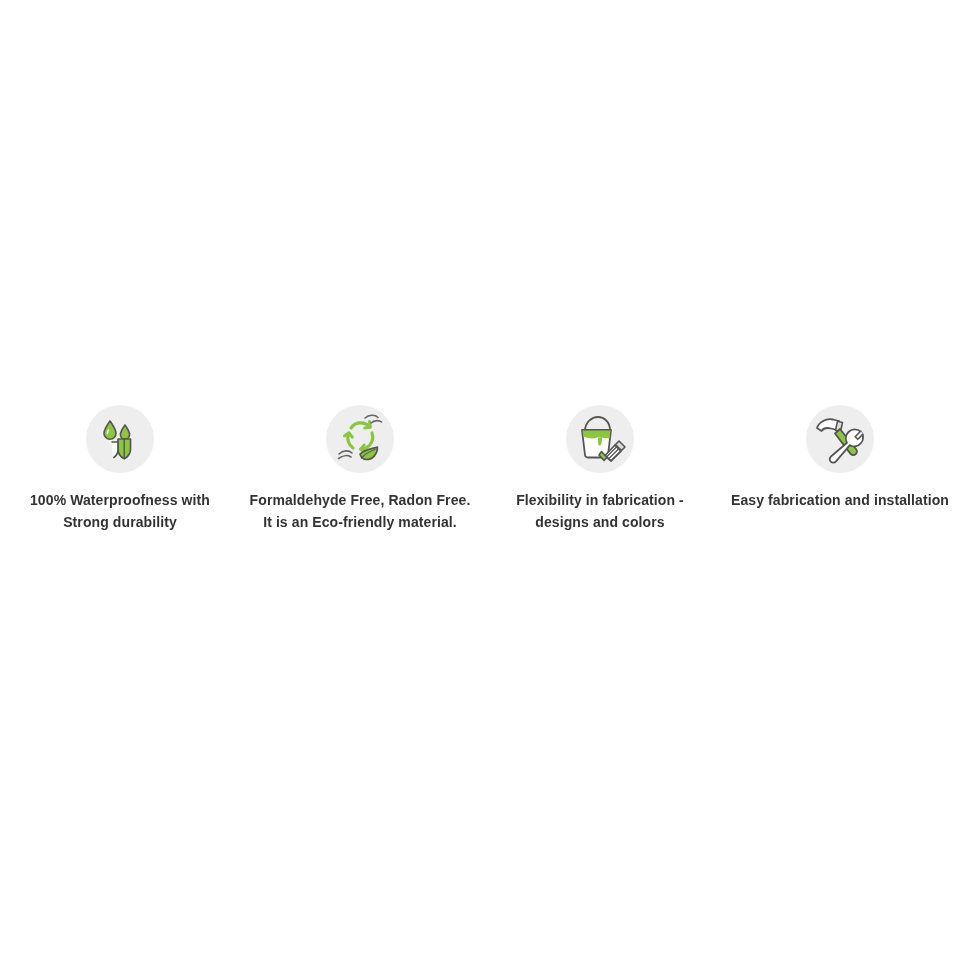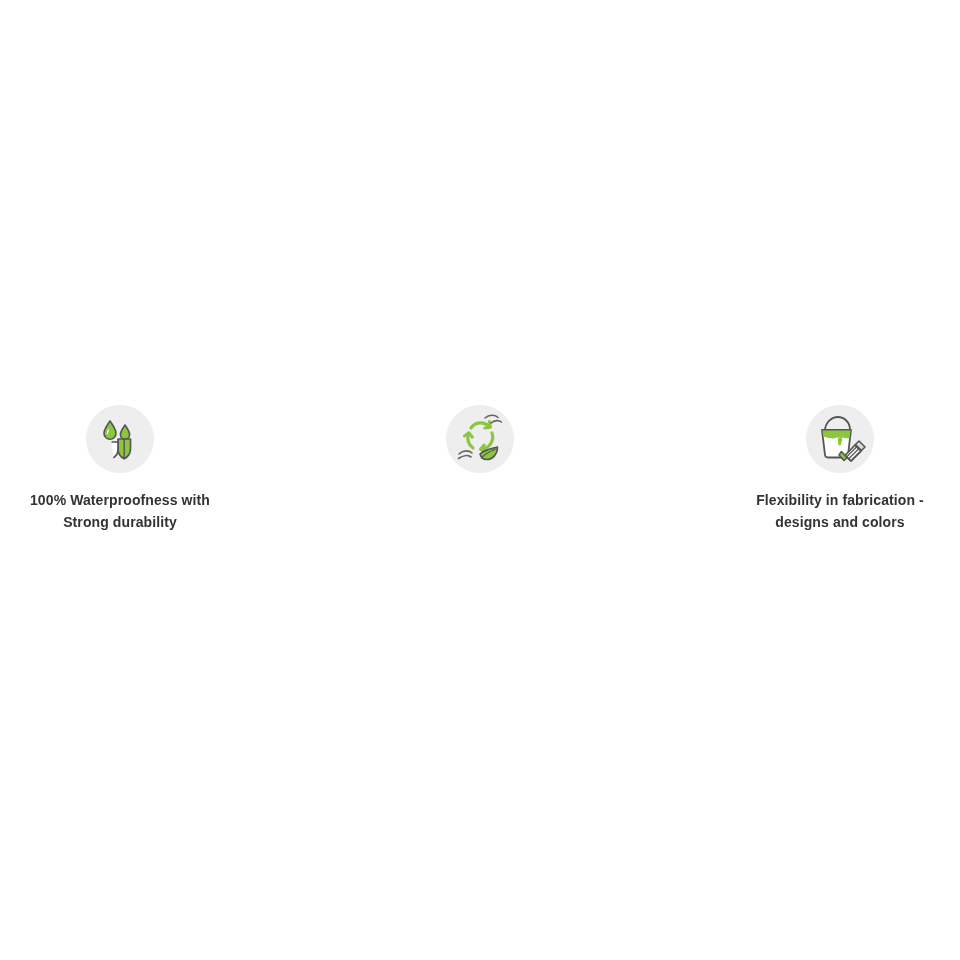--- a/index.html
+++ b/index.html
@@ -92,20 +92,22 @@
           <path d="M29 42 C35 36.5 43 36.5 46.5 35 C46.5 42 42 47.5 35.5 47.5 C32.5 47.5 30 45.5 29 42 Z" fill="#8cc63e" stroke="#555555" stroke-width="1.6" stroke-linejoin="round"></path>
           <path d="M30.5 46 C34 42 39.5 39 44 37.5" fill="none" stroke="#555555" stroke-width="1.3" stroke-linecap="round"></path>
 
           <path d="M8 42 C12 38 18 38 21 41" fill="none" stroke="#666666" stroke-width="1.6" stroke-linecap="round"></path>
           <path d="M7.5 46.5 C12 43 17 43 20 45" fill="none" stroke="#666666" stroke-width="1.6" stroke-linecap="round"></path>
           <path d="M34 6 C38 2.5 44 2.5 47 5.5" fill="none" stroke="#666666" stroke-width="1.6" stroke-linecap="round"></path>
           <path d="M40 11 C43.5 8 48 8 50.5 10" fill="none" stroke="#666666" stroke-width="1.6" stroke-linecap="round"></path>
         </svg>
       </span>
     </div>
+    <div class="feature-caption">Formaldehyde Free, Radon Free.
+It is an Eco-friendly material.</div>
   </div>
 
   <div class="feature-item">
     <div class="icon-circle">
       <span>
         <svg width="58" height="56" viewBox="0 0 58 56">
 
           <path d="M14 20 C14 11 21 6 27 6 C33 6 39 11 39 19" fill="none" stroke="#555555" stroke-width="1.8" stroke-linecap="round"></path>
 
           <path d="M11 19 L40 19 L37 44 C36.8 45.6 35.6 46.5 34 46.5 L17 46.5 C15.4 46.5 14.2 45.6 14 44 Z" fill="#ffffff" stroke="#555555" stroke-width="1.8" stroke-linejoin="round"></path>
@@ -119,14 +121,31 @@
           <path d="M37.5 48 L47.5 38" fill="none" stroke="#555555" stroke-width="1.2"></path>
           <path d="M44.5 33.5 L50.5 39.5 L54 36 L48 30 Z" fill="#dddddd" stroke="#555555" stroke-width="1.6" stroke-linejoin="round"></path>
           <path d="M30.5 40.5 L36 46.5 L33 49.5 L28 44 Z" fill="#8cc63e" stroke="#555555" stroke-width="1.6" stroke-linejoin="round"></path>
         </svg>
       </span>
     </div>
     <div class="feature-caption">Flexibility in fabrication -
 designs and colors</div>
   </div>
 
+  <div class="feature-item">
+    <div class="icon-circle">
+      <span>
+        <svg width="62" height="54" viewBox="0 0 62 54">
+
+          <path d="M8 16 C10 10 17 6 24 7.5 L30 9 L28 18 L22 16.5 C18 15.5 14 16.5 12.5 19 Z" fill="#ffffff" stroke="#555555" stroke-width="1.8" stroke-linejoin="round"></path>
+          <path d="M28.5 9.2 L33.5 10.5 L31.5 19.5 L26.5 18.2 Z" fill="#dddddd" stroke="#555555" stroke-width="1.6" stroke-linejoin="round"></path>
+
+          <path d="M31 17 L47 37 C48.4 38.7 48.2 41 46.6 42.3 C45 43.6 42.7 43.3 41.4 41.6 L26 21.5 Z" fill="#8cc63e" stroke="#555555" stroke-width="1.8" stroke-linejoin="round"></path>
+
+          <path d="M52 20 C48.5 16.5 43 16.5 39.5 20 C36.6 22.9 36.1 27.3 38 30.7 L22 44.5 C20.4 45.9 20.3 48.3 21.8 49.7 C23.2 51.1 25.6 51 27 49.4 L40.8 33.2 C44.2 35.1 48.6 34.6 51.5 31.7 C55 28.2 55 22.7 51.5 19.2" fill="#ffffff" stroke="#555555" stroke-width="1.8" stroke-linejoin="round"></path>
+          <path d="M51.6 19.3 L46.2 24.7 L48.8 27.3 L54.2 21.9" fill="#ffffff" stroke="#555555" stroke-width="1.6" stroke-linejoin="round"></path>
+        </svg>
+      </span>
+    </div>
+    <div class="feature-caption">Easy fabrication and installation</div>
+  </div>
 
 </div>
 
 </body></html>

